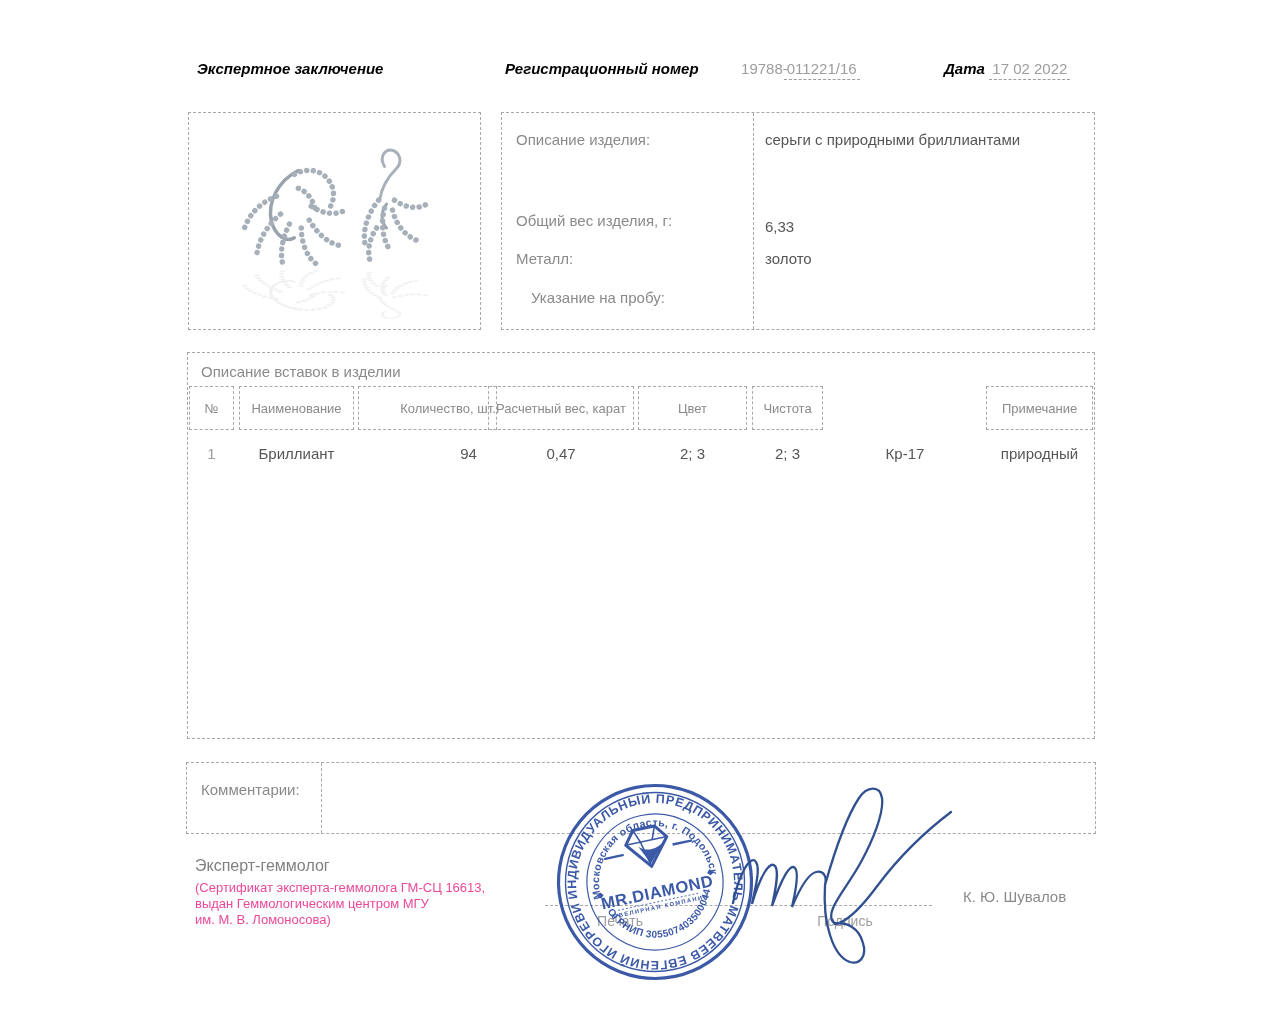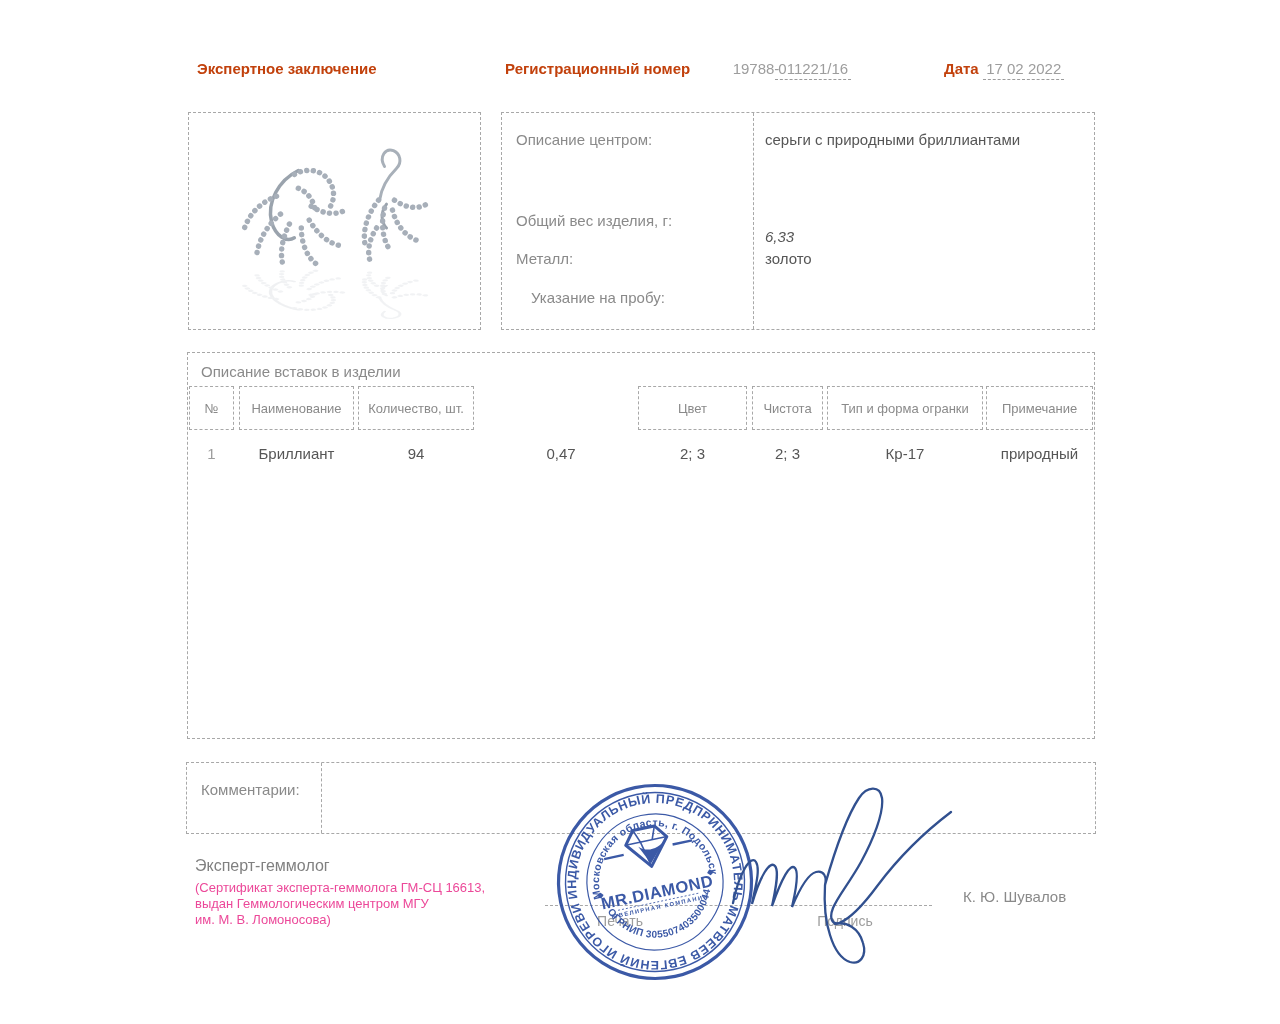--- a/index.html
+++ b/index.html
@@ -1,21 +1,21 @@
 <!DOCTYPE html>
 <html><head>
 <meta charset="utf-8">
 <style>
   html,body{margin:0;padding:0;background:#ffffff;}
   body{width:1280px;height:1024px;position:relative;overflow:hidden;
        font-family:"Liberation Sans","DejaVu Sans",sans-serif;}
   .abs{position:absolute;}
   .lbl{color:#8a8a8a;font-size:15px;}
   .val{color:#565656;font-size:15px;}
-  .boldhdr{color:#c2410c;font-size:15px;font-weight:bold;}
+  .boldhdr{color:#000000;font-size:15px;font-weight:bold;font-style:italic;}
   .dashbox{border:1px dashed #a8a8a8;}
   .ulined{color:#9d9d9d;font-size:15px;border-bottom:1px dashed #9d9d9d;padding:0 3px 2px 3px;}
   
   #hdr-title{left:197px;top:60px;}
   #hdr-reg{left:505px;top:60px;}
   #hdr-date{left:944px;top:60px;}
   
   #photo-box{left:188px;top:112px;width:291px;height:216px;}
   
   #desc-box{left:501px;top:112px;width:592px;height:216px;}
@@ -23,21 +23,21 @@
   .desc-label{left:14px;width:225px;}
   .desc-value{left:263px;width:320px;}
   
   #tbl-box{left:187px;top:352px;width:906px;height:385px;}
   #tbl-title{left:13px;top:10px;}
   .hcell{position:absolute;top:33px;height:44px;border:1px dashed #a8a8a8;
          display:flex;align-items:center;justify-content:center;text-align:center;
          font-size:13px;color:#8a8a8a;line-height:15px;box-sizing:border-box;}
   .dcell{position:absolute;top:90px;height:22px;line-height:22px;text-align:center;
          font-size:15px;color:#565656;}
-  .c0{left:1px;width:45px;}  .c1{left:51px;width:115px;} .c2{left:170px;width:116px;}
+  .c0{left:1px;width:45px;}  .c1{left:51px;width:115px;} .c2{left:170px;width:139px;padding-left:41px;}
   .c3{left:300px;width:146px;} .c4{left:450px;width:109px;} .c5{left:564px;width:71px;}
   .c6{left:639px;width:156px;} .c7{left:798px;width:107px;}
   
   #comments-box{left:186px;top:762px;width:908px;height:70px;}
   #comments-divider{left:134px;top:0;height:70px;border-left:1px dashed #a8a8a8;}
   
   #expert-title{left:195px;top:857px;font-size:16px;color:#808080;}
   #cert-lines{left:195px;top:880px;font-size:13px;color:#ec4899;line-height:16px;}
   #sig-line{left:545px;top:905px;width:387px;border-top:1px dashed #a8a8a8;z-index:1;}
   #stamp-label{left:575px;top:913px;width:90px;text-align:center;font-size:14px;color:#9d9d9d;z-index:1;}
@@ -91,38 +91,38 @@
         </g>
       </g>
     </defs>
     <use href="#earr"></use>
     <use href="#earr" transform="translate(0,223) scale(1,-0.42)" opacity="0.15"></use>
   </svg>
 </div>
 
 <div class="abs dashbox" id="desc-box">
   <div class="abs" id="desc-divider"></div>
-  <div class="abs lbl desc-label" style="top:18px;">Описание центром:</div>
+  <div class="abs lbl desc-label" style="top:18px;">Описание изделия:</div>
   <div class="abs val desc-value" style="top:18px;">серьги с природными бриллиантами</div>
   <div class="abs lbl desc-label" style="top:99px;">Общий вес изделия, г:</div>
-  <div class="abs val desc-value" style="top:115px;font-style:italic;">6,33</div>
+  <div class="abs val desc-value" style="top:105px;">6,33</div>
   <div class="abs lbl desc-label" style="top:137px;">Металл:</div>
   <div class="abs val desc-value" style="top:137px;">золото</div>
   <div class="abs lbl desc-label" style="top:176px;margin-left:15px;">Указание на пробу:</div>
 </div>
 
 <div class="abs dashbox" id="tbl-box">
   <div class="abs lbl" id="tbl-title">Описание вставок в изделии</div>
 
   <div class="hcell c0">№</div>
   <div class="hcell c1">Наименование</div>
   <div class="hcell c2">Количество, шт.</div>
+  <div class="hcell c3">Расчетный вес, карат</div>
   <div class="hcell c4">Цвет</div>
   <div class="hcell c5">Чистота</div>
-  <div class="hcell c6">Тип и форма огранки</div>
   <div class="hcell c7">Примечание</div>
 
   <div>
     <div class="dcell c0" style="color:#9d9d9d;">1</div>
     <div class="dcell c1">Бриллиант</div>
     <div class="dcell c2">94</div>
     <div class="dcell c3">0,47</div>
     <div class="dcell c4">2; 3</div>
     <div class="dcell c5">2; 3</div>
     <div class="dcell c6">Кр-17</div>

